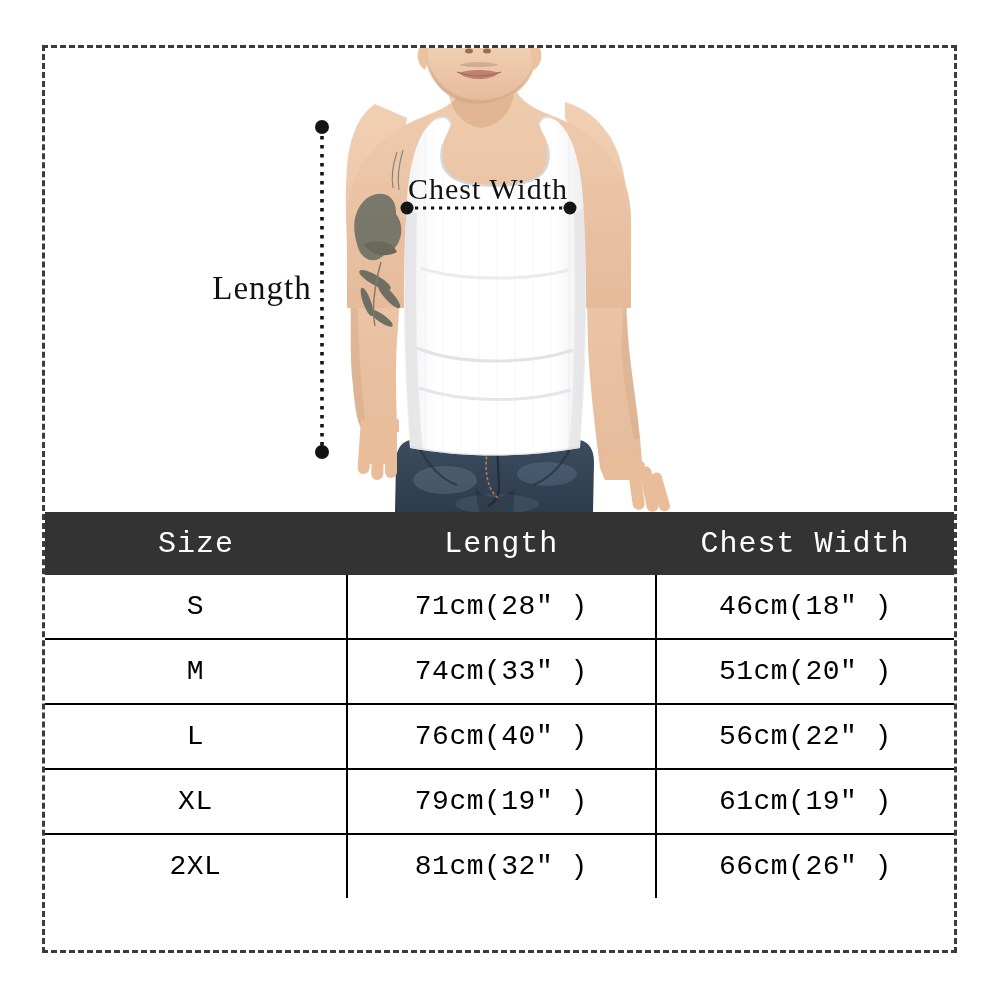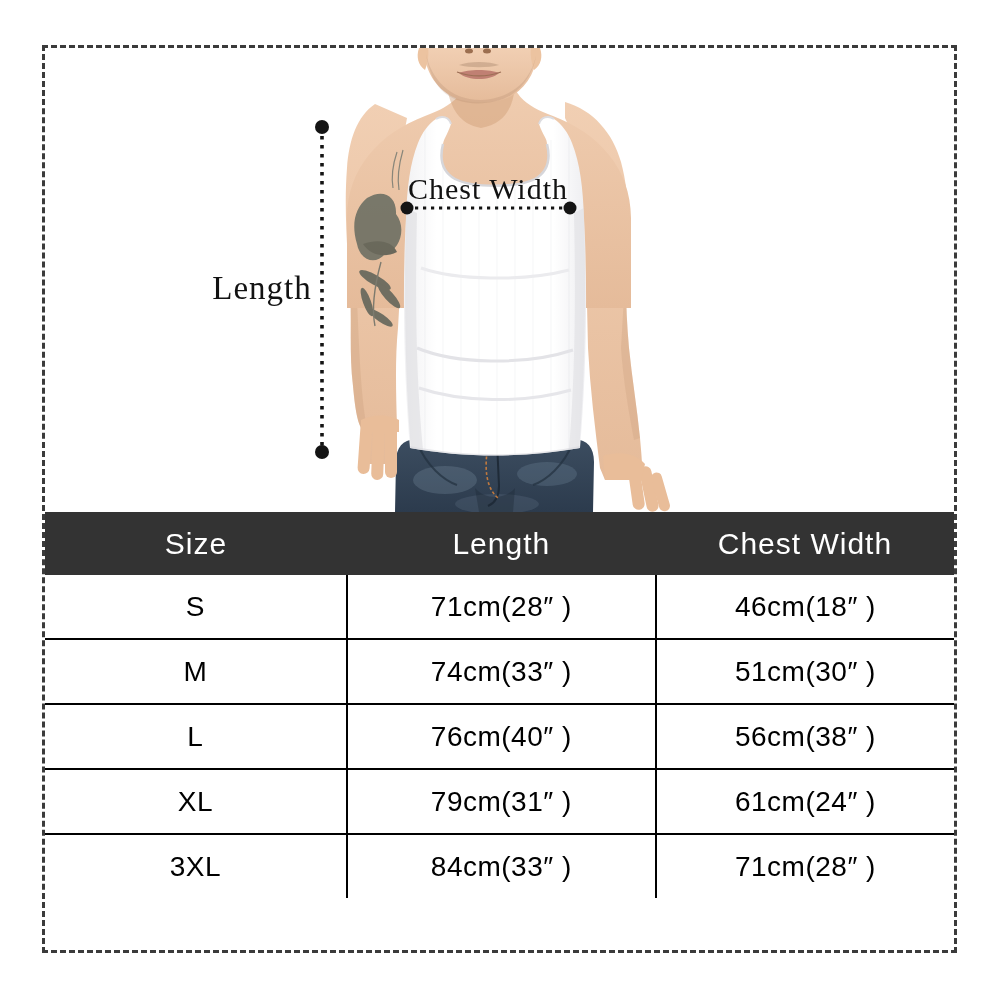--- a/index.html
+++ b/index.html
@@ -14,21 +14,21 @@
   .photo-area{position:relative;width:100%;height:464px;overflow:hidden;}
   .photo-area svg{display:block;width:100%;height:100%;}
   .ann-label{
     position:absolute;transform:translate(-50%,-50%);white-space:nowrap;
     color:#121212;letter-spacing:1px;
   }
   .length-label{left:217px;top:240px;font-size:33px;}
   .chest-label{left:443px;top:141px;font-size:30px;}
   table.size-table{
     width:100%;border-collapse:collapse;table-layout:fixed;
-    font-family:Liberation Sans, sans-serif;
+    font-family:Liberation Mono, monospace;
   }
   table.size-table th{
     height:61px;background:#333333;color:#ffffff;font-weight:normal;
     font-size:30px;letter-spacing:1px;text-align:center;border:none;
   }
   table.size-table td{
     height:61px;border:2px solid #000000;font-size:28px;color:#000000;
     text-align:center;letter-spacing:0.5px;background:#ffffff;
   }
   table.size-table tbody tr td:first-child{border-left:none;}
@@ -176,34 +176,34 @@
       </thead>
       <tbody>
         <tr>
           <td>S</td>
           <td>71cm(28″ )</td>
           <td>46cm(18″ )</td>
         </tr>
         <tr>
           <td>M</td>
           <td>74cm(33″ )</td>
-          <td>51cm(30″ )</td>
+          <td>51cm(20″ )</td>
         </tr>
         <tr>
           <td>L</td>
           <td>76cm(40″ )</td>
-          <td>56cm(38″ )</td>
+          <td>56cm(22″ )</td>
         </tr>
         <tr>
           <td>XL</td>
-          <td>79cm(31″ )</td>
-          <td>61cm(24″ )</td>
-        </tr>
-        <tr>
-          <td>3XL</td>
-          <td>84cm(33″ )</td>
-          <td>71cm(28″ )</td>
+          <td>79cm(19″ )</td>
+          <td>61cm(19″ )</td>
+        </tr>
+        <tr>
+          <td>2XL</td>
+          <td>81cm(32″ )</td>
+          <td>66cm(26″ )</td>
         </tr>
       </tbody>
     </table>
 
   </div>
 </div>
 
 </body></html>

